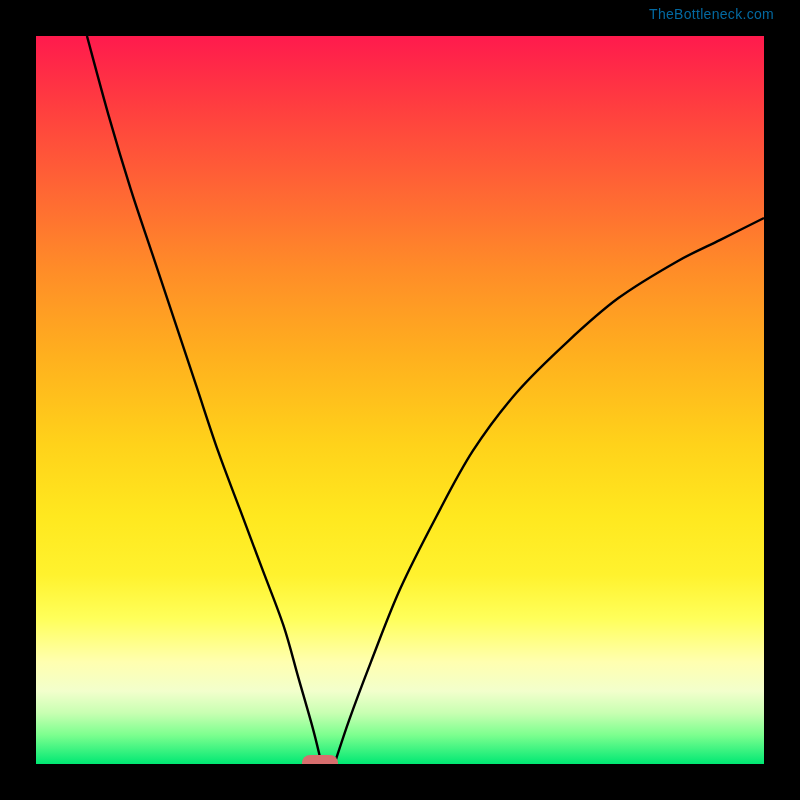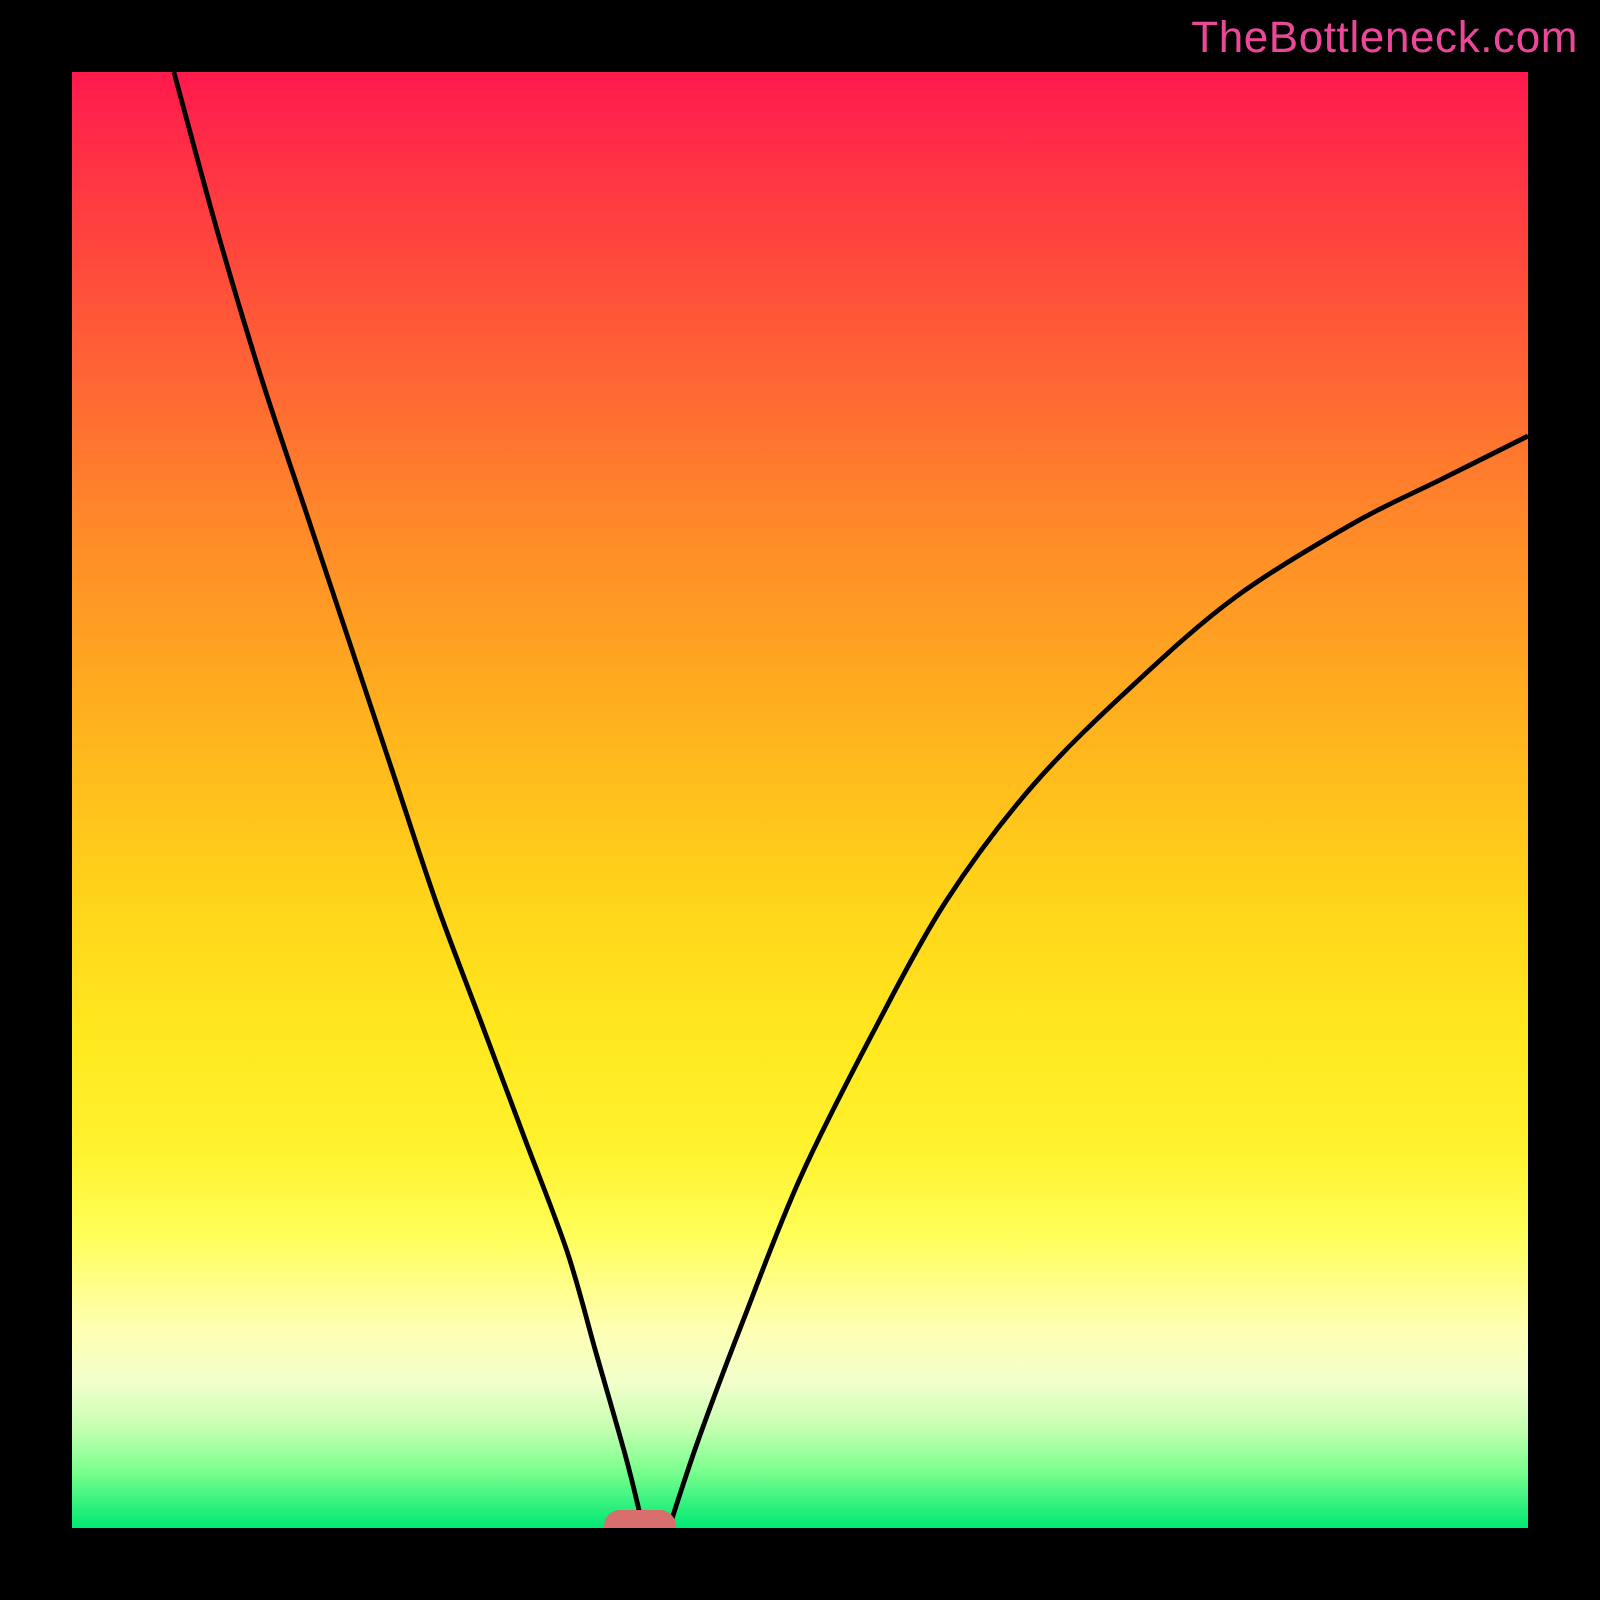--- a/index.html
+++ b/index.html
@@ -59,23 +59,23 @@
     height: 100%;
   }
   .marker {
     position: absolute;
     background: #d86e6e;
     border-radius: 8px;
   }
   .watermark {
     position: absolute;
     top: 6px;
-    right: 11px;
-    color: #ec4899;
-    font-size: 22px;
+    right: 26px;
+    color: #0369a1;
+    font-size: 14px;
     letter-spacing: 0.3px;
     font-weight: 500;
   }
 </style>
 </head>
 <body>
 
 <div class="frame">
 
   <div class="plot-area">

